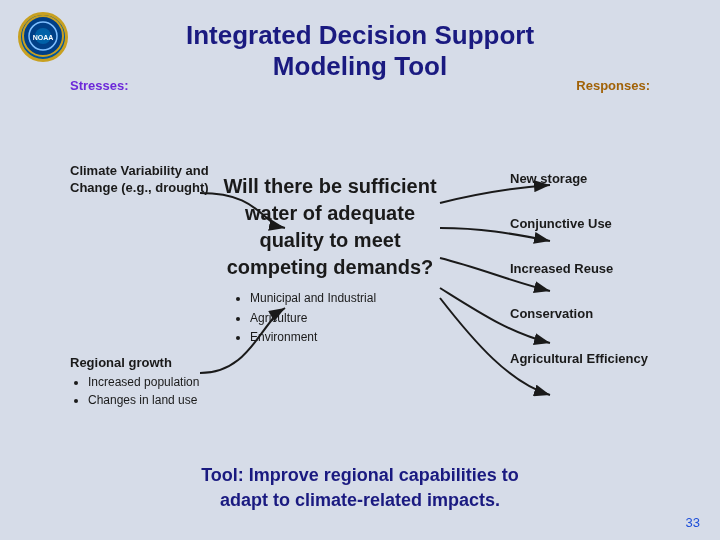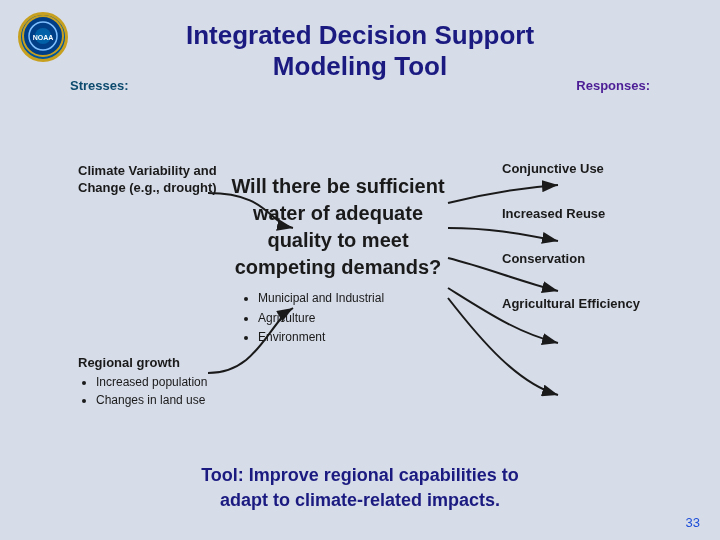--- a/index.html
+++ b/index.html
@@ -9,21 +9,21 @@
       background: #d6dce8;
       font-family: Arial, sans-serif;
       position: relative;
       overflow: hidden;
     }
     .slide {
       width: 720px;
       height: 540px;
       background: #d6dce8;
       position: relative;
-      padding: 10px 28px;
+      padding: 10px 20px;
     }
     .header {
       text-align: center;
       padding: 10px 0 6px 0;
     }
     .header h1 {
       font-size: 26px;
       font-weight: bold;
       color: #1a1a80;
       line-height: 1.2;
@@ -44,29 +44,29 @@
     .noaa-logo-inner {
       color: white;
       font-size: 8px;
       font-weight: bold;
       text-align: center;
       line-height: 1.1;
     }
     .stresses-label {
       font-weight: bold;
       font-size: 13px;
-      color: #0c4a6e;
+      color: #6d28d9;
       position: absolute;
       left: 70px;
       top: 78px;
     }
     .responses-label {
       font-weight: bold;
       font-size: 13px;
-      color: #4c1d95;
+      color: #a16207;
       position: absolute;
       right: 70px;
       top: 78px;
     }
     .main-content {
       position: relative;
       top: 55px;
       width: 100%;
       height: 360px;
     }
@@ -236,20 +236,21 @@
     <div class="center-box">
       <div class="center-question">Will there be sufficient water of adequate quality to meet competing demands?</div>
       <ul class="center-bullets">
         <li>Municipal and Industrial</li>
         <li>Agriculture</li>
         <li>Environment</li>
       </ul>
     </div>
 
     <div class="responses-col">
+      <div class="response-item" style="margin-top: 28px;">New storage</div>
       <div class="response-item" style="margin-top: 18px;">Conjunctive Use</div>
       <div class="response-item" style="margin-top: 18px;">Increased Reuse</div>
       <div class="response-item" style="margin-top: 18px;">Conservation</div>
       <div class="response-item two-line" style="margin-top: 18px;">Agricultural Efficiency</div>
     </div>
 
   </div>
 
   <div class="footer">
     <div class="footer-text">

